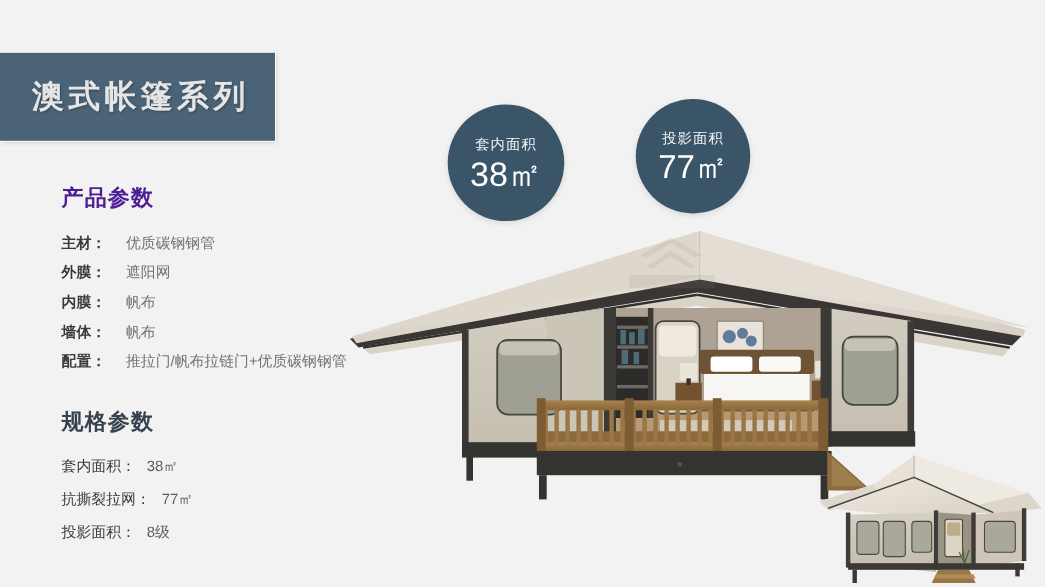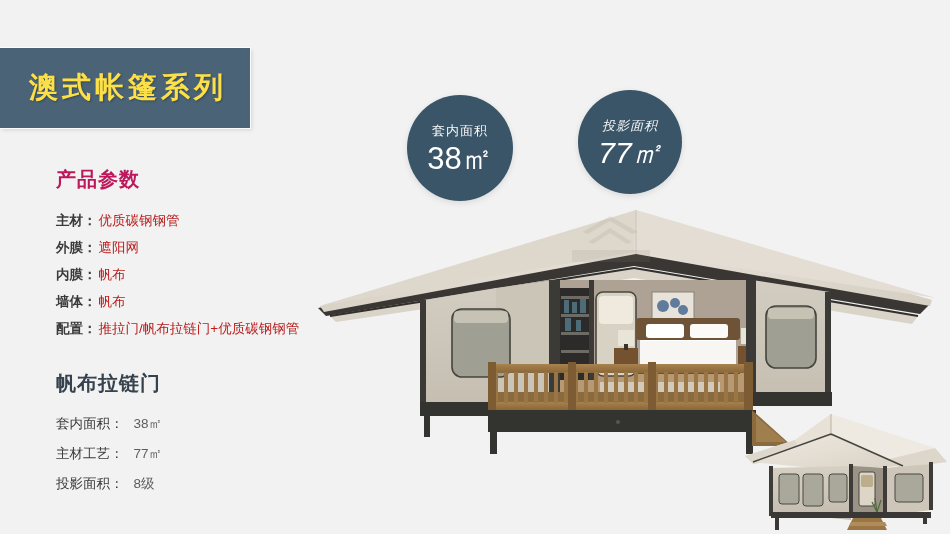--- a/index.html
+++ b/index.html
@@ -12,55 +12,55 @@
   .page{position:relative;width:950px;height:534px;overflow:hidden;background:#f2f2f2;}
 
   
   .banner{
     position:absolute;left:0;top:48px;width:250px;height:80px;
     background:#4a6377;
     box-shadow:0 0 0 1px rgba(255,255,255,.85), 2px 2px 4px rgba(0,0,0,.12);
     display:flex;align-items:center;justify-content:center;
   }
   .banner-text{
-    color:#fde047;font-size:29px;font-weight:bold;letter-spacing:4px;
+    color:#e5e5e5;font-size:29px;font-weight:bold;letter-spacing:4px;
     text-shadow:1px 1px 2px rgba(0,0,0,.28);
     white-space:nowrap;padding-left:6px;
   }
 
   
   .panel{position:absolute;left:56px;top:166px;width:320px;}
   .sec-title{
-    font-size:20px;font-weight:bold;color:#be185d;letter-spacing:1px;
+    font-size:20px;font-weight:bold;color:#4c1d95;letter-spacing:1px;
     margin:0 0 14px 0;
   }
   .spec-title{
     font-size:20px;font-weight:bold;color:#36424d;letter-spacing:1px;
     margin:0 0 12px 0;
   }
   .param-row{font-size:13.5px;line-height:27px;white-space:nowrap;}
   .param-key{font-weight:bold;color:#3a3a3a;}
-  .param-val{color:#b91c1c;margin-left:2px;text-align:right;}
+  .param-val{color:#737373;margin-left:18px;text-align:right;}
   .panel2{position:absolute;left:56px;top:370px;width:320px;}
   .spec-row{font-size:13.5px;line-height:30px;white-space:nowrap;}
   .spec-key{font-weight:normal;color:#3a3a3a;}
   .spec-val{color:#5d5d5d;margin-left:10px;}
 
   
   .badge{
     position:absolute;border-radius:50%;background:#3a5568;
     color:#fff;display:flex;flex-direction:column;
     align-items:center;justify-content:center;
     box-shadow:0 2px 6px rgba(0,0,0,.10);
   }
   .badge .b-label{font-size:13px;letter-spacing:1px;margin-bottom:3px;opacity:.95;}
   .badge .b-value{font-weight:300;line-height:1;}
   #badge-1{left:407px;top:95px;width:106px;height:106px;}
   #badge-1 .b-value{font-size:31px;}
-  #badge-2{left:578px;top:90px;width:104px;height:104px;font-style:italic;}
+  #badge-2{left:578px;top:90px;width:104px;height:104px;}
   #badge-2 .b-value{font-size:30px;}
   #badge-3{left:752px;top:98px;width:94px;height:94px;}
   #badge-3 .b-label{font-size:12px;}
   #badge-3 .b-value{font-size:24px;}
 
   
   .tent-wrap{position:absolute;left:300px;top:196px;width:650px;height:290px;}
   .tent-svg{position:absolute;left:0;top:0;}
 
   
@@ -89,26 +89,26 @@
     </div>
     <div class="param-row">
       <span class="param-key">墙体：</span><span class="param-val">帆布</span>
     </div>
     <div class="param-row">
       <span class="param-key">配置：</span><span class="param-val">推拉门/帆布拉链门+优质碳钢钢管</span>
     </div>
   </div>
 
   <div class="panel2">
-    <div class="spec-title">帆布拉链门</div>
+    <div class="spec-title">规格参数</div>
     <div class="spec-row">
       <span class="spec-key">套内面积：</span><span class="spec-val">38㎡</span>
     </div>
     <div class="spec-row">
-      <span class="spec-key">主材工艺：</span><span class="spec-val">77㎡</span>
+      <span class="spec-key">抗撕裂拉网：</span><span class="spec-val">77㎡</span>
     </div>
     <div class="spec-row">
       <span class="spec-key">投影面积：</span><span class="spec-val">8级</span>
     </div>
   </div>
 
   <div class="badge" id="badge-1">
     <span class="b-label">套内面积</span>
     <span class="b-value"><span>38</span><span>㎡</span></span>
   </div>

